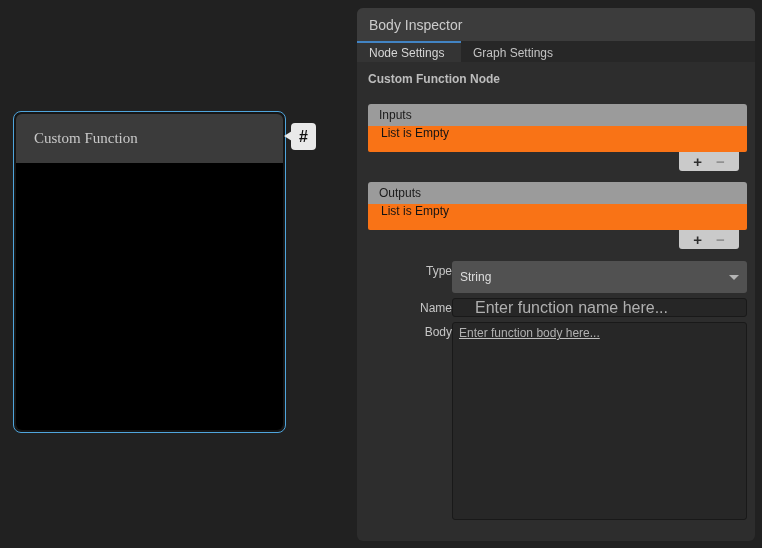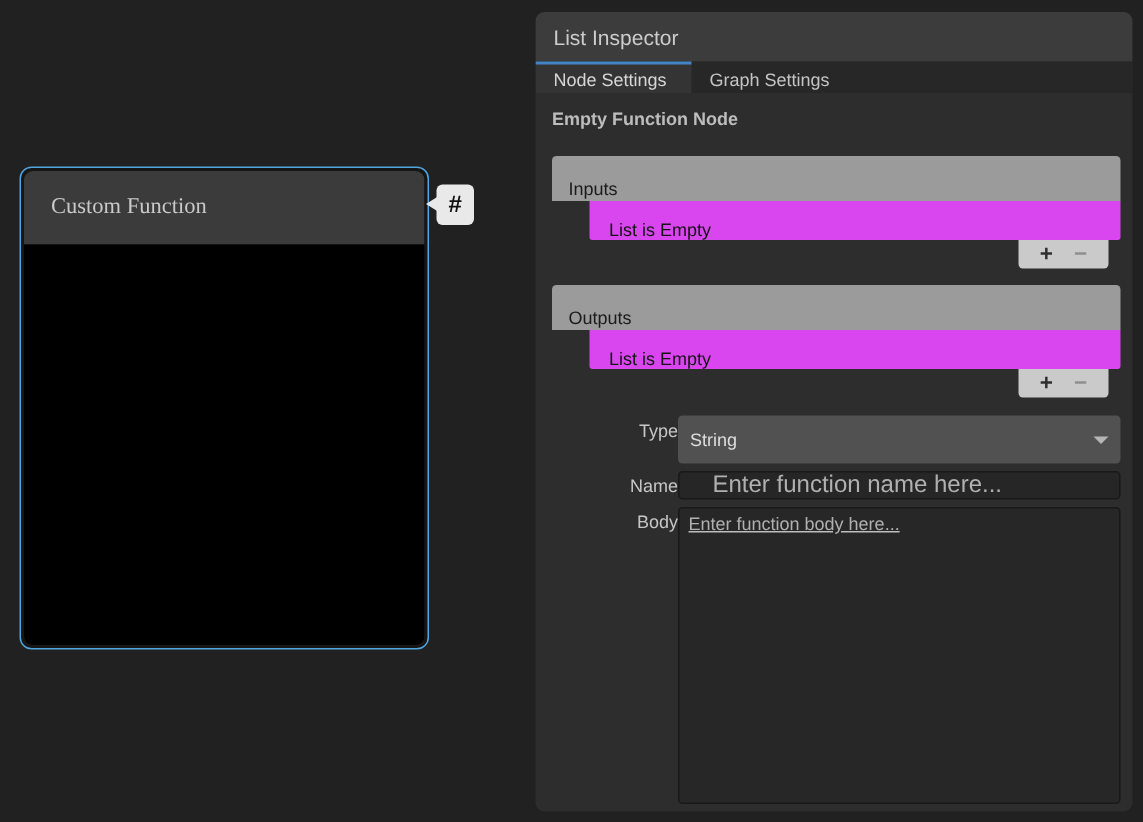--- a/index.html
+++ b/index.html
@@ -60,25 +60,25 @@
     background:#343434; border-top:2px solid #4284c4; color:#d6d6d6;
     min-width:104px;
   }
   .panel-body { flex:1 1 auto; padding:10px 8px 0 11px; }
   .section-heading { font-weight:bold; color:#bdbdbd; margin:0 0 18px 0; }
 
   
   .list-block { margin-bottom:9px; }
   .list-header {
     background:#9b9b9b; color:#1b1b1b;
-    border-radius:3px 3px 0 0; padding:15px 11px; height:22px;
+    border-radius:3px 3px 0 0; padding:4px 11px; height:22px;
   }
   .list-row {
-    background:#d946ef; color:#141414;
-    padding:12px 13px; height:26px; border-radius:0 0 2px 2px;margin-left:25px;
+    background:#f97316; color:#141414;
+    padding:0 13px; height:26px; border-radius:0 0 2px 2px;
   }
   .list-footer { position:relative; height:21px; }
   .list-buttons {
     position:absolute; right:8px; top:0; width:60px; height:19px;
     background:#cacaca; border-radius:0 0 3px 3px;
     display:flex; align-items:center; justify-content:space-evenly;
   }
   .btn-add { color:#2e2e2e; font-size:15px; font-weight:bold; line-height:1; cursor:default; }
   .btn-remove { color:#8f8f8f; font-size:15px; font-weight:bold; line-height:1; cursor:default; }
 
@@ -123,34 +123,34 @@
   </div>
 </div>
 
 <div class="badge">
   <div class="badge-tail"></div>
   <span>#</span>
 </div>
 
 <div class="panel">
   <div class="panel-title">
-    <span>List Inspector</span>
+    <span>Body Inspector</span>
   </div>
 
   <div class="tab-row">
     <div class="tab active">
       <span>Node Settings</span>
     </div>
     <div class="tab">
       <span>Graph Settings</span>
     </div>
   </div>
 
   <div class="panel-body">
-    <div class="section-heading">Empty Function Node</div>
+    <div class="section-heading">Custom Function Node</div>
 
     <div class="list-block">
       <div class="list-header">
         <span>Inputs</span>
       </div>
       <div class="list-row">
         <span>List is Empty</span>
       </div>
       <div class="list-footer">
         <div class="list-buttons">

